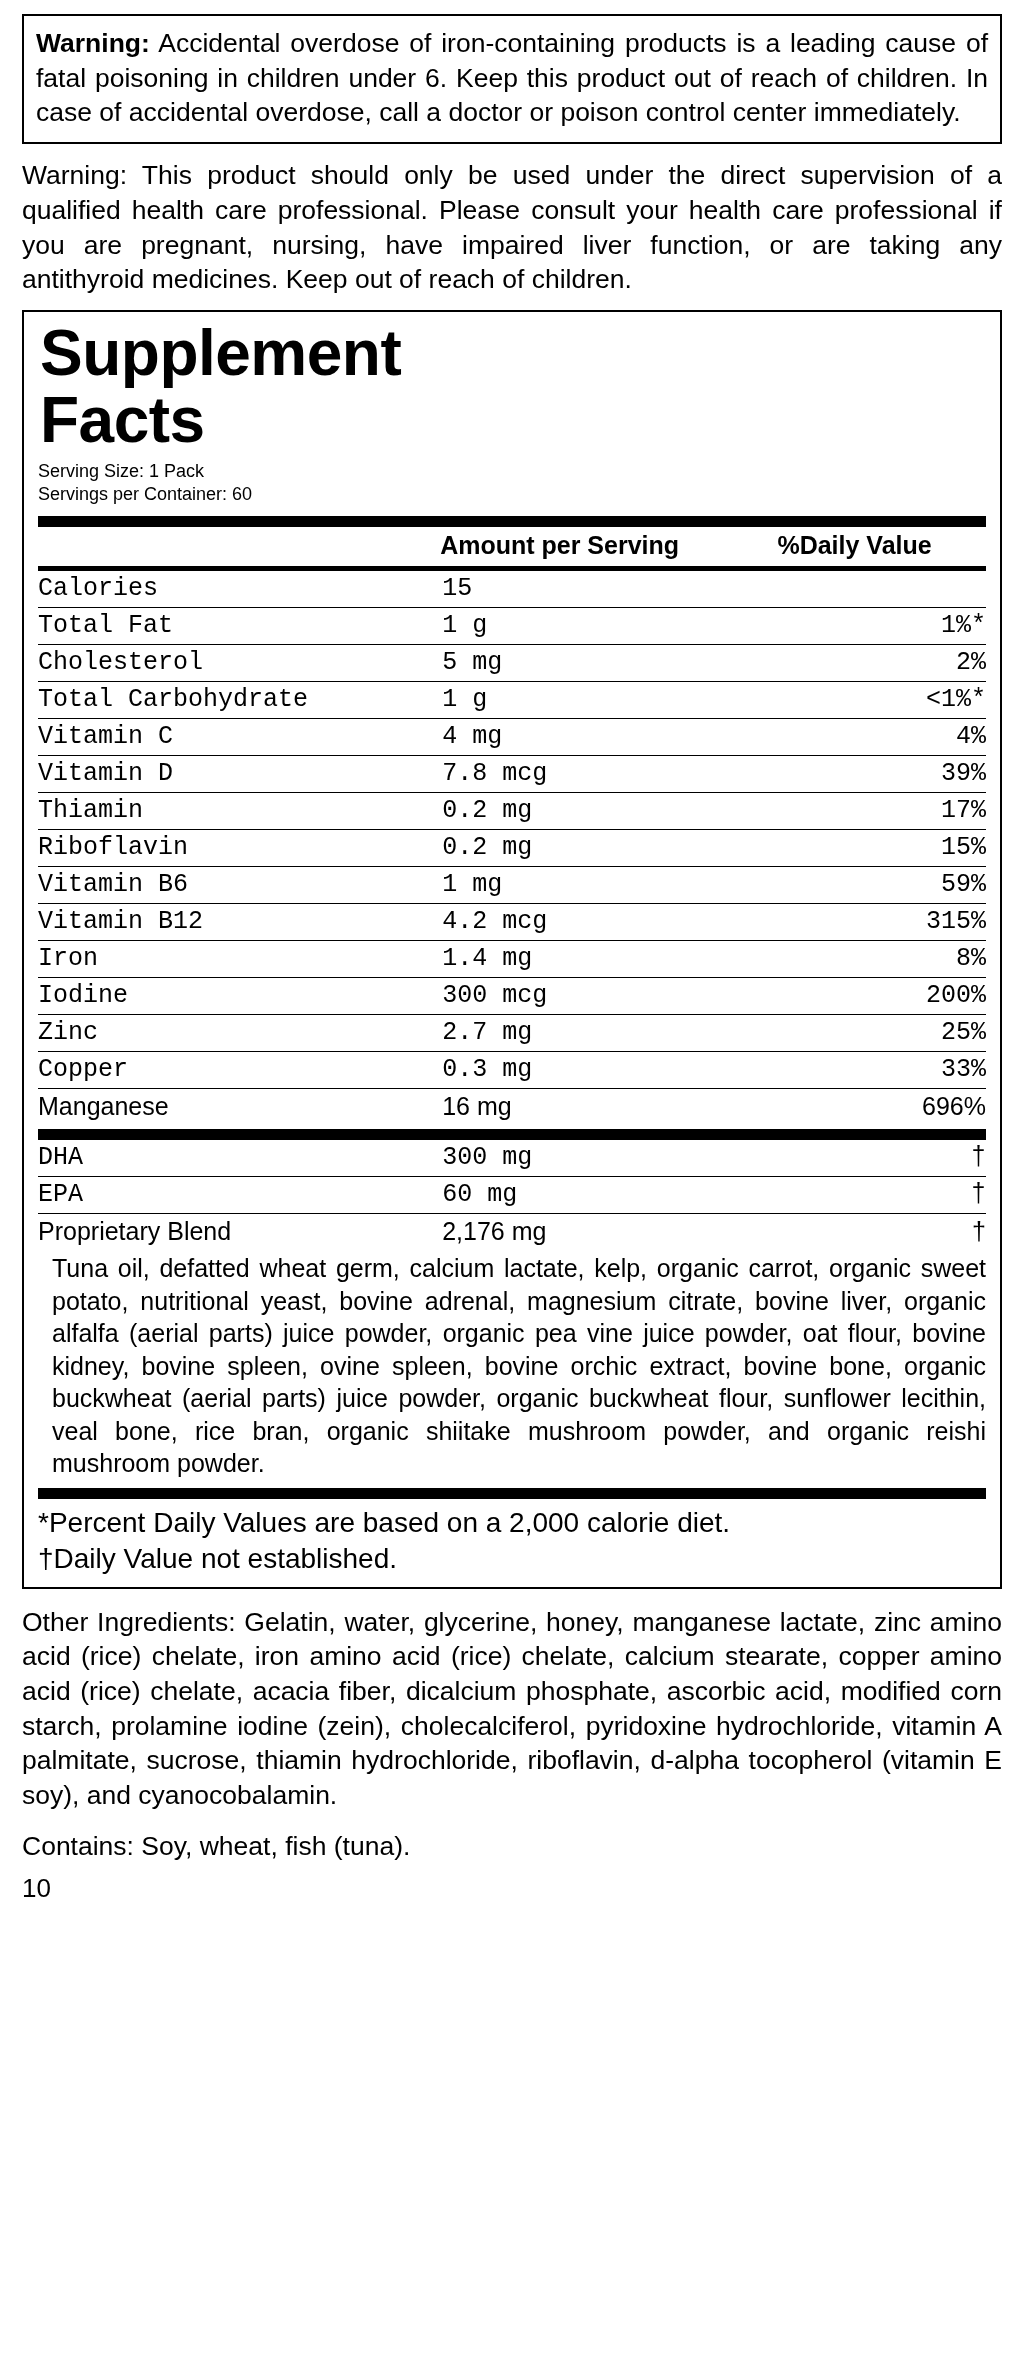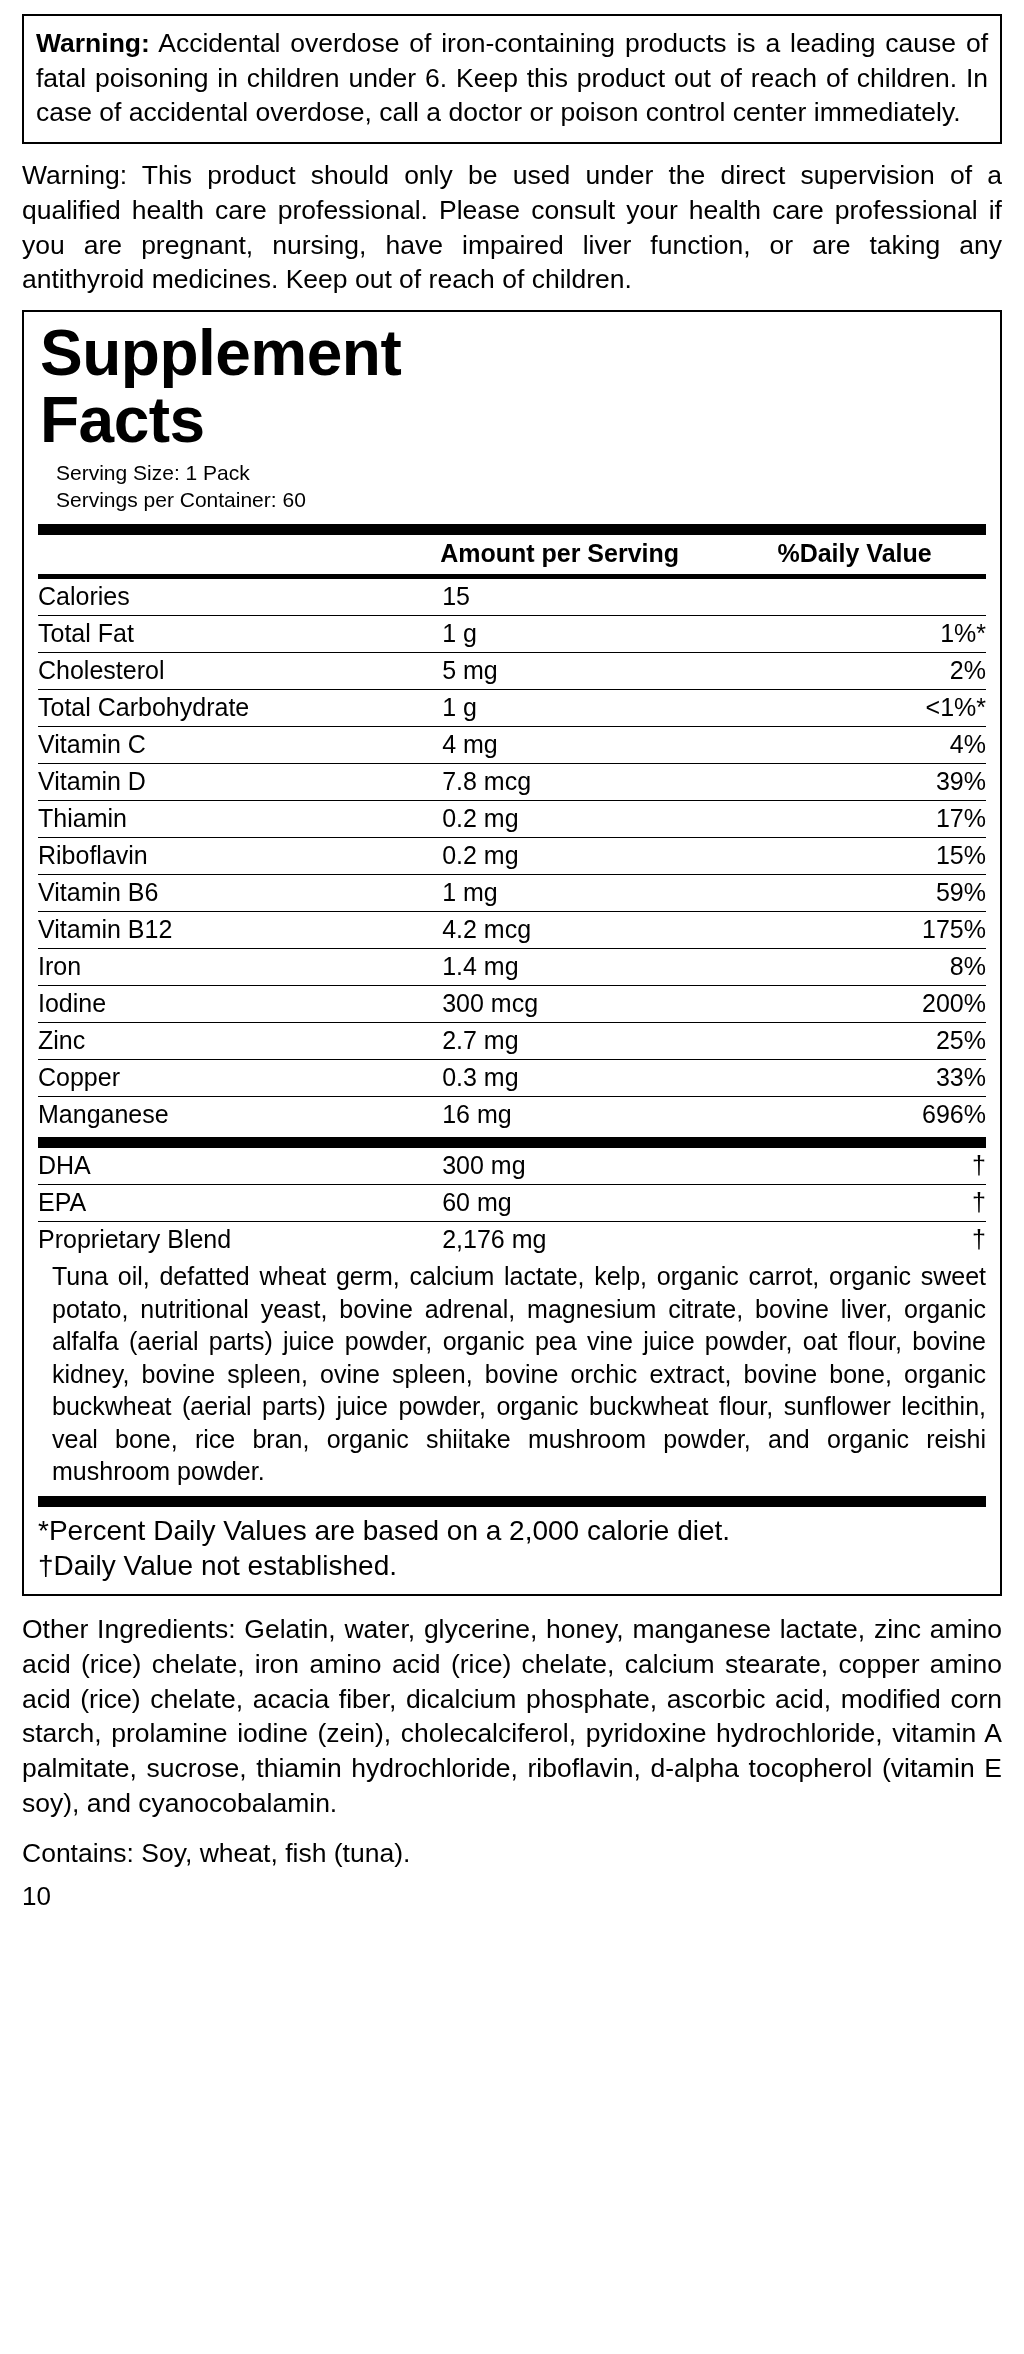--- a/index.html
+++ b/index.html
@@ -55,24 +55,23 @@
     justify-content: space-between;
     align-items: baseline;
     font-size: 64px;
     font-weight: bold;
     letter-spacing: -0.5px;
     line-height: 1.05;
     padding: 2px 2px 6px 2px;
     flex-direction: column;
   }
   .sf-serving {
-    font-size: 21px;
+    font-size: 18px;
     line-height: 1.28;
     padding-bottom: 6px;
-    margin-left: 18px;
   }
 
   .rule-thick { height: 11px; background: #000; margin: 4px 0 0 0; }
   .rule-med   { height: 5px;  background: #000; margin: 0; }
 
   table.sf-table {
     width: 100%;
     border-collapse: collapse;
     font-size: 25px;
   }
@@ -88,20 +87,21 @@
     font-weight: bold;
     font-size: 25px;
     padding-bottom: 6px !important;
     padding-top: 4px !important;
   }
   .hdr-row th.col-amount { text-align: left; padding-left: 4px !important; }
   .hdr-row th.col-dv { text-align: left; }
 
   .row-line td {
     border-bottom: 1.5px solid #000;
+    font-family: Liberation Mono, monospace;
   }
   .row-noline td { border-bottom: none; }
 
   .sf-blend-desc {
     font-size: 25px;
     line-height: 1.3;
     text-align: justify;
     text-justify: inter-word;
     padding: 2px 0 4px 14px;
   }
@@ -210,21 +210,21 @@
           <td class="col-dv">15%</td>
         </tr>
         <tr class="row-line">
           <td class="col-name">Vitamin B6</td>
           <td class="col-amount">1 mg</td>
           <td class="col-dv">59%</td>
         </tr>
         <tr class="row-line">
           <td class="col-name">Vitamin B12</td>
           <td class="col-amount">4.2 mcg</td>
-          <td class="col-dv">175%</td>
+          <td class="col-dv">315%</td>
         </tr>
         <tr class="row-line">
           <td class="col-name">Iron</td>
           <td class="col-amount">1.4 mg</td>
           <td class="col-dv">8%</td>
         </tr>
         <tr class="row-line">
           <td class="col-name">Iodine</td>
           <td class="col-amount">300 mcg</td>
           <td class="col-dv">200%</td>

